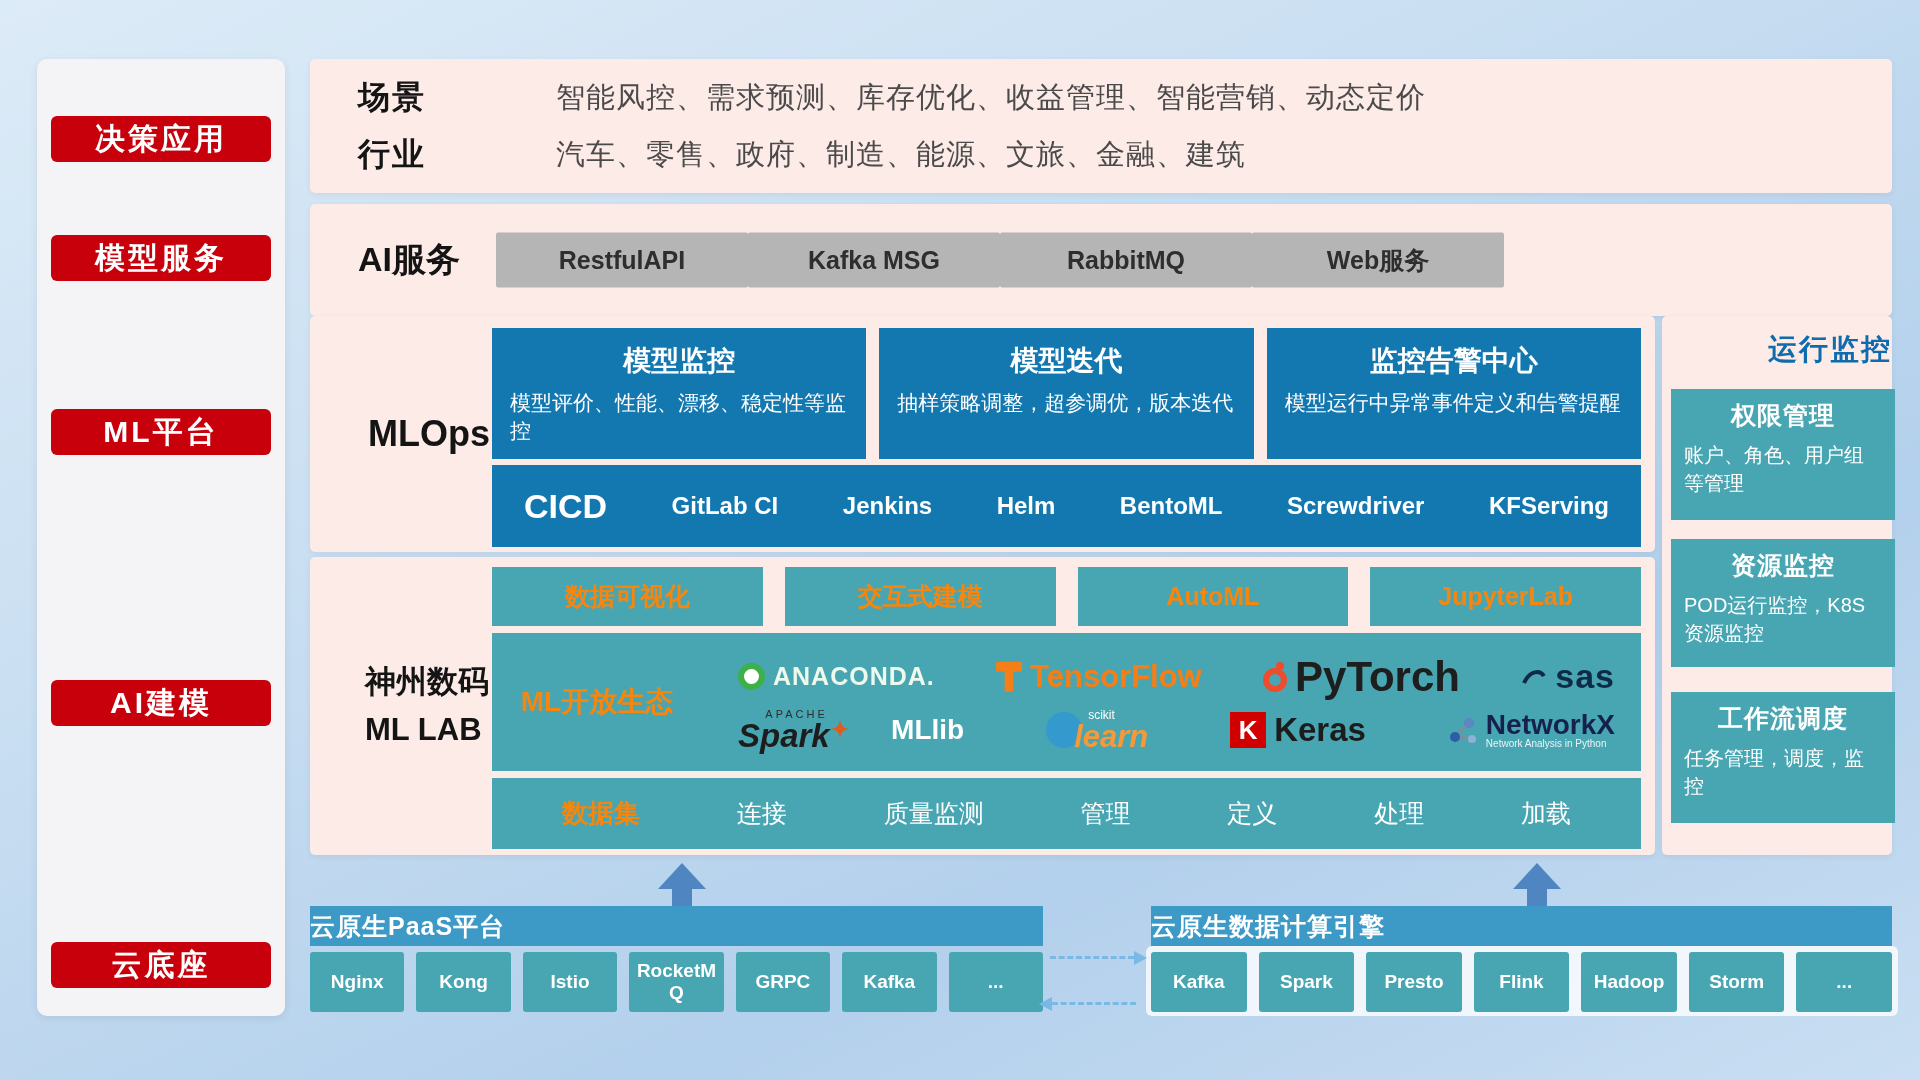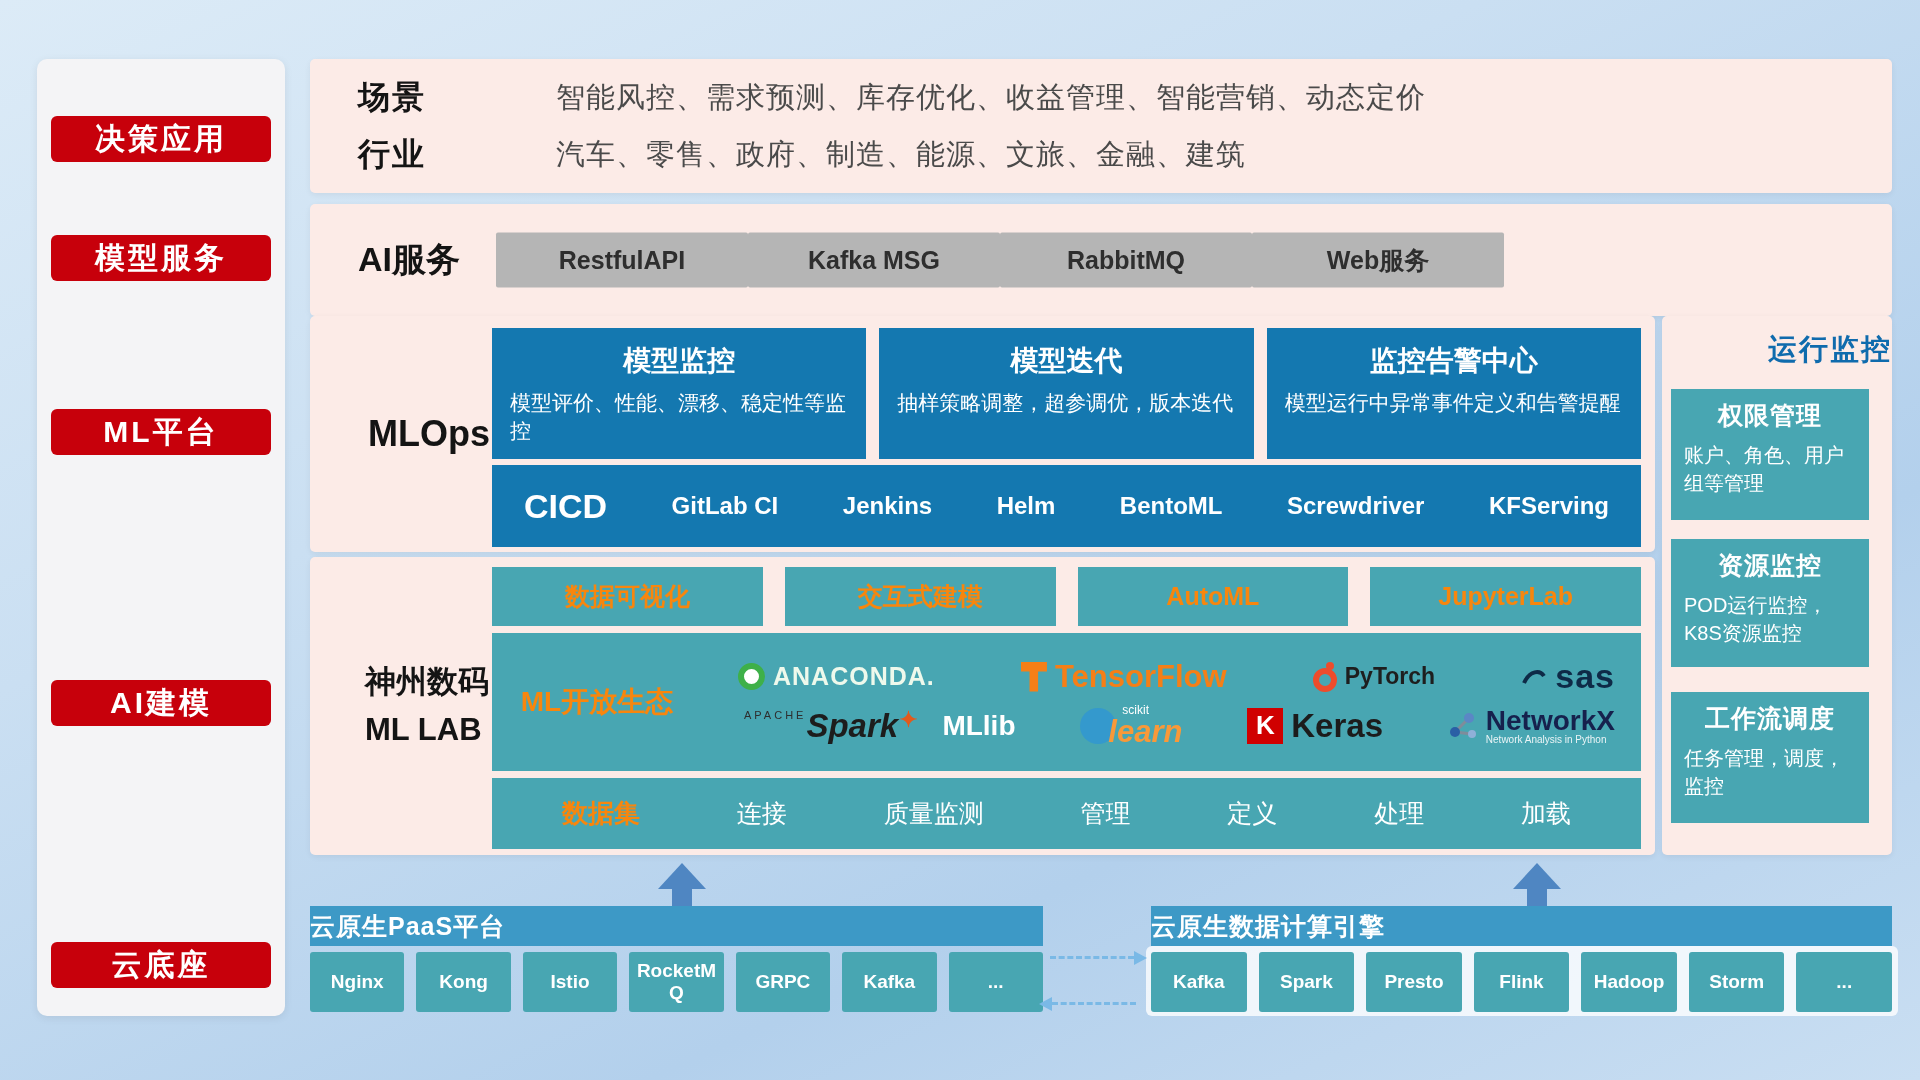--- a/index.html
+++ b/index.html
@@ -55,43 +55,43 @@
   .eco-label{width:210px;text-align:center;color:var(--orange);font-size:28px;font-weight:bold;flex:none;}
   .eco-rows{flex:1;display:flex;flex-direction:column;justify-content:center;gap:8px;padding:0 26px 0 4px;}
   .eco-row{display:flex;align-items:center;justify-content:space-between;}
   .lg{display:flex;align-items:center;gap:8px;}
   .lg-ana{color:#eef9ec;font-weight:bold;font-size:25px;letter-spacing:1px;}
   .ana-ring{width:27px;height:27px;border:6px solid #3eb049;border-radius:50%;box-sizing:border-box;background:#fff;}
   .tf-icon{width:26px;height:30px;background:#f57f17;clip-path:polygon(0 0,100% 0,100% 33%,66% 33%,66% 100%,33% 100%,33% 33%,0 33%);}
   .lg-tf{color:#f57f17;font-size:31px;font-weight:bold;}
   .pt-icon{width:24px;height:24px;border:6px solid #ee4c2c;border-radius:50%;position:relative;box-sizing:border-box;margin-top:6px;}
   .pt-icon::after{content:"";position:absolute;width:8px;height:8px;background:#ee4c2c;border-radius:50%;top:-12px;left:7px;}
-  .lg-pt{color:#1e1e1e;font-size:23px;font-weight:bold;}
+  .lg-pt{color:#1e1e1e;font-size:42px;font-weight:bold;}
   .lg-sas{color:#0e2a47;font-size:34px;font-weight:bold;letter-spacing:1px;}
-  .spark-stack{display:flex;flex-direction:row;align-items:flex-start;line-height:0.95;}
+  .spark-stack{display:flex;flex-direction:column;align-items:center;line-height:0.95;}
   .spark-top{font-size:11px;letter-spacing:3px;color:#2d2d2d;margin-left:6px;}
   .spark-main{font-size:33px;font-weight:bold;font-style:italic;color:#1d1d1d;}
   .spark-main::after{content:"✦";color:#e25a1c;font-size:22px;font-style:normal;vertical-align:top;margin-left:1px;}
   .lg-mllib{color:#fff;font-size:28px;font-weight:bold;margin-left:-40px;}
   .scikit-circle{width:36px;height:36px;background:#3499cd;border-radius:50%;margin-right:-16px;}
   .scikit-stack{display:flex;flex-direction:column;line-height:1;}
   .scikit-top{font-size:12px;color:#fff;margin-left:14px;}
   .scikit-main{font-size:31px;color:#f89939;font-weight:bold;font-style:italic;}
   .keras-k{width:36px;height:36px;background:#d00000;color:#fff;font-size:26px;font-weight:bold;display:flex;align-items:center;justify-content:center;}
   .lg-keras{color:#1c1c1c;font-size:33px;font-weight:bold;}
   .nx-stack{display:flex;flex-direction:column;line-height:1.05;}
   .nx-main{font-size:28px;font-weight:bold;color:#16214d;}
   .nx-sub{font-size:10px;color:#eaf4f6;}
   .dataset{position:absolute;left:182px;top:221px;width:1149px;height:71px;background:var(--teal);
     display:flex;align-items:center;justify-content:space-between;padding:0 70px;box-sizing:border-box;color:#fff;font-size:25px;}
   .ds-first{color:var(--orange);font-weight:bold;font-size:26px;}
   
   .mon{left:1662px;top:316px;width:230px;height:539px;}
   .mon-title{position:absolute;top:14px;width:100%;text-align:right;font-size:29px;font-weight:bold;color:#0f6bad;letter-spacing:2px;}
-  .mon-card{position:absolute;left:9px;width:198px;background:var(--teal);color:#fff;box-sizing:border-box;padding:10px 13px;}
+  .mon-card{position:absolute;left:9px;width:224px;background:var(--teal);color:#fff;box-sizing:border-box;padding:10px 13px;}
   .mon-card-title{text-align:center;font-size:25px;font-weight:bold;margin-bottom:9px;letter-spacing:1px;}
   .mon-card-desc{font-size:20px;line-height:1.4;}
   
   .up-arrow{position:absolute;width:48px;}
   .up-tri{width:0;height:0;border-left:24px solid transparent;border-right:24px solid transparent;border-bottom:26px solid var(--arrow);}
   .up-stem{width:20px;height:18px;background:var(--arrow);margin:0 auto;}
   .white-panel{position:absolute;background:rgba(255,255,255,0.78);border-radius:6px;}
   .bot-header{position:absolute;height:40px;background:var(--botblue);color:#fff;display:flex;align-items:center;justify-content:flex-start;
     font-size:25px;font-weight:bold;letter-spacing:1px;}
   .bot-btns{position:absolute;display:flex;gap:12px;}

